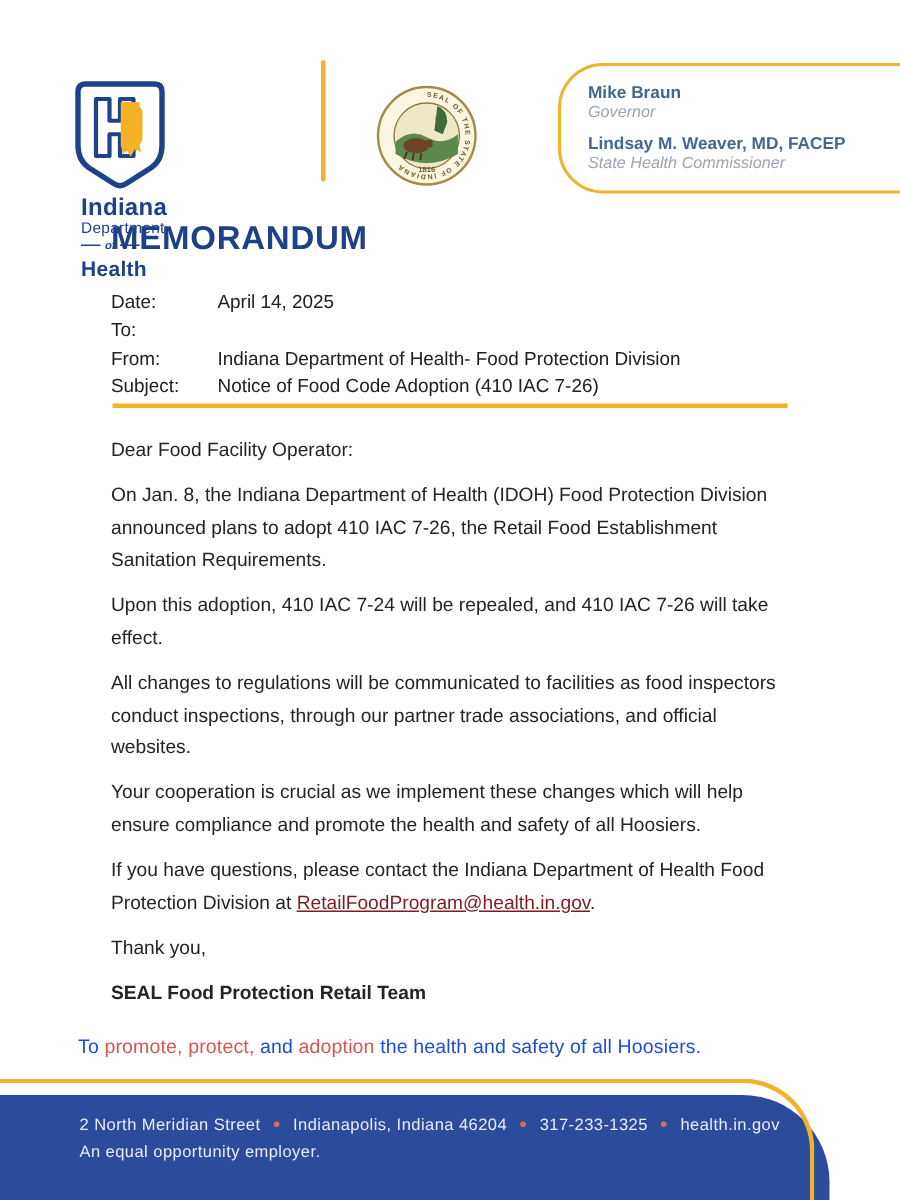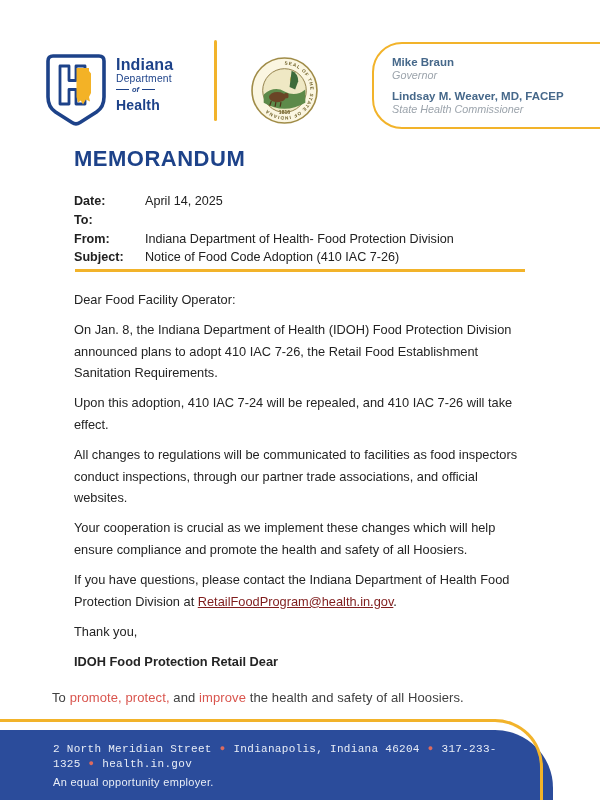--- a/index.html
+++ b/index.html
@@ -4,21 +4,21 @@
 <style>
   * { margin:0; padding:0; box-sizing:border-box; }
   html,body { background:#ffffff; }
   body {
     width:600px; height:800px; position:relative; overflow:hidden;
     font-family:"Liberation Sans", sans-serif;
   }
   .page { position:absolute; inset:0; background:#ffffff; overflow:hidden; }
 
   
-  .logo { position:absolute; left:45px; top:53px; display:flex; align-items:flex-start; }
+  .logo { position:absolute; left:45px; top:53px; display:flex; align-items:flex-end;flex-direction:column; }
   .logo svg.shield { width:62px; height:74px; display:block; }
   .logo-text { margin-left:9px; margin-top:3px; color:#1D4289; }
   .lt1 { font-size:16px; font-weight:800; line-height:17px; letter-spacing:0.2px; }
   .lt2 { font-size:10.3px; font-weight:400; line-height:12px; letter-spacing:0.2px; }
   .lt-of { display:flex; align-items:center; gap:3px; height:9px;font-style:italic; }
   .lt-of span.of-word { font-size:7.5px; font-weight:800; line-height:9px; }
   .lt-of .dash { width:13px; height:1.6px; background:#1D4289; display:inline-block; }
   .lt4 { font-size:14px; font-weight:800; line-height:22px; letter-spacing:0.2px; }
 
   .vdiv { position:absolute; left:214px; top:40px; width:3px; height:81px; background:#F2B32A; border-radius:2px; }
@@ -34,49 +34,49 @@
   .off-title { font-size:10.8px; font-style:italic; color:#9CA4AC; line-height:13px; }
   .off-name.mt { margin-top:7px; }
 
   
   .memo-title {
     position:absolute; left:74px; top:146px;
     font-size:22px; font-weight:800; letter-spacing:0.5px; color:#1D4289;
   }
   .meta { position:absolute; left:74px; top:192px; width:452px; font-size:12.6px; color:#212121; }
   .meta-row { display:flex; line-height:18.8px; }
-  .meta-label { width:71px; font-weight:700; flex-shrink:0; }
+  .meta-label { width:71px; font-weight:400; flex-shrink:0; }
   .meta-value { flex:1; }
 
   .gold-rule { position:absolute; left:75px; top:269px; width:450px; height:2.5px; background:#F2B32A; }
 
   .body {
     position:absolute; left:74px; top:289px; width:455px;
     font-size:12.8px; line-height:21.6px; color:#242424;
   }
   .body p { margin:0 0 8.5px 0; }
   .body .b { font-weight:700; }
   .body a { color:#7f1d1d; text-decoration:underline; }
   .closing { margin:0; }
   .signature { margin-top:0; font-weight:700; }
 
   
   .tagline {
     position:absolute; left:52px; top:690px; width:500px;
     font-size:13px; font-weight:500; letter-spacing:0.1px;
   }
-  .tag-blue { color:#404040; }
+  .tag-blue { color:#1d4ed8; }
   .tag-red { color:#D9554E; }
 
   .footer-box {
     position:absolute; left:-20px; top:730px; width:573px; height:95px;
     background:#2B4C9B; border-top-right-radius:58px;
     padding:12px 0 0 73px;
   }
-  .f-line1 { font-size:11px; color:#E8EDF6; letter-spacing:0.3px; line-height:15px;font-family:Liberation Mono, monospace; }
+  .f-line1 { font-size:11px; color:#E8EDF6; letter-spacing:0.3px; line-height:15px; }
   .f-bullet { color:#DC6A5E; font-size:9px; margin:0 8px; vertical-align:1px; }
   .f-line2 { font-size:11px; color:#E8EDF6; letter-spacing:0.3px; margin-top:4px; }
 
   .footer-curve {
     position:absolute; left:-20px; top:719px; width:563px; height:110px;
     border-top:3px solid #F2B32A; border-right:3px solid #F2B32A;
     border-top-right-radius:48px; background:transparent; pointer-events:none;
   }
 </style>
 </head>
@@ -154,24 +154,24 @@
   <div class="body">
     <div id="paras">
         <p><span>Dear Food Facility Operator:</span></p>
         <p><span>On Jan. 8, the Indiana Department of Health (IDOH) Food Protection Division announced plans to adopt 410 IAC 7-26, the Retail Food Establishment Sanitation Requirements.</span></p>
         <p><span>Upon this adoption, 410 IAC 7-24 will be repealed, and 410 IAC 7-26 will take effect.</span></p>
         <p><span>All changes to regulations will be communicated to facilities as food inspectors conduct inspections, through our partner trade associations, and official websites.</span></p>
         <p><span>Your cooperation is crucial as we implement these changes which will help ensure compliance and promote the health and safety of all Hoosiers.</span></p>
         <p><span>If you have questions, please contact the Indiana Department of Health Food Protection Division at </span><a href="mailto:RetailFoodProgram@health.in.gov">RetailFoodProgram@health.in.gov</a><span>.</span></p>
       </div>
     <p class="closing">Thank you,</p>
-    <p class="signature">IDOH Food Protection Retail Dear</p>
+    <p class="signature">SEAL Food Protection Retail Team</p>
   </div>
 
-  <div class="tagline"><span class="tag-blue">To </span><span class="tag-red">promote,</span><span class="tag-blue"> </span><span class="tag-red">protect,</span><span class="tag-blue"> and </span><span class="tag-red">improve</span><span class="tag-blue"> the health and safety of all Hoosiers.</span></div>
+  <div class="tagline"><span class="tag-blue">To </span><span class="tag-red">promote,</span><span class="tag-blue"> </span><span class="tag-red">protect,</span><span class="tag-blue"> and </span><span class="tag-red">adoption</span><span class="tag-blue"> the health and safety of all Hoosiers.</span></div>
 
   <div class="footer-box">
     <div class="f-line1"><span>2 North Meridian Street</span><span class="f-bullet">●</span><span>Indianapolis, Indiana 46204</span><span class="f-bullet">●</span><span>317-233-1325</span><span class="f-bullet">●</span><span>health.in.gov</span></div>
     <div class="f-line2">An equal opportunity employer.</div>
   </div>
   <div class="footer-curve"></div>
 
 </div>
 
 </body></html>

